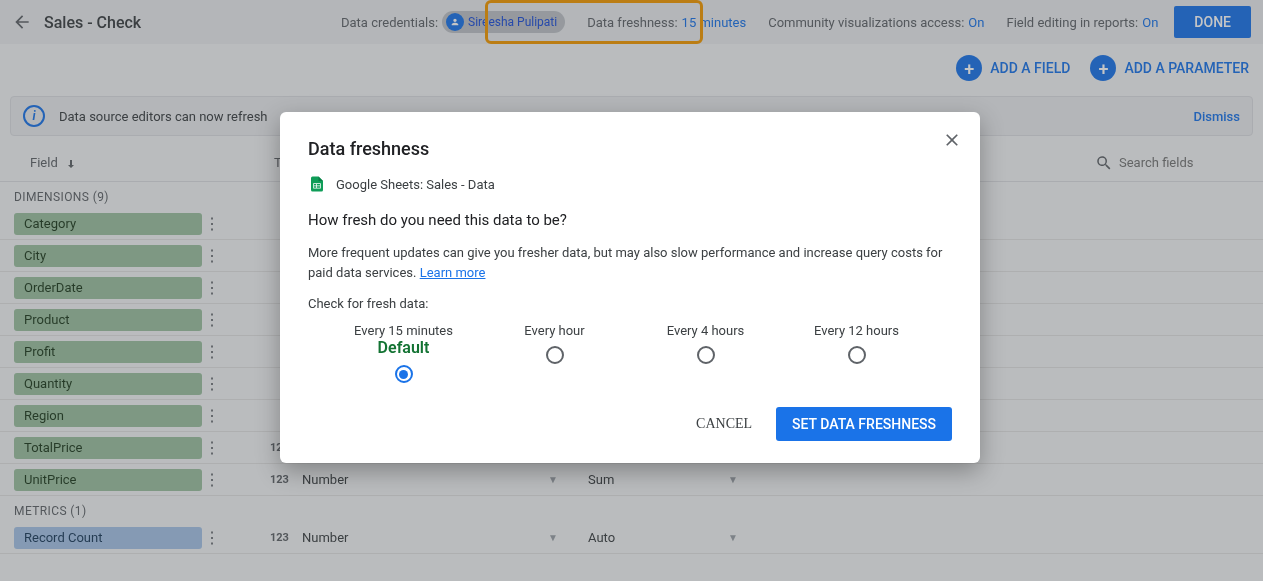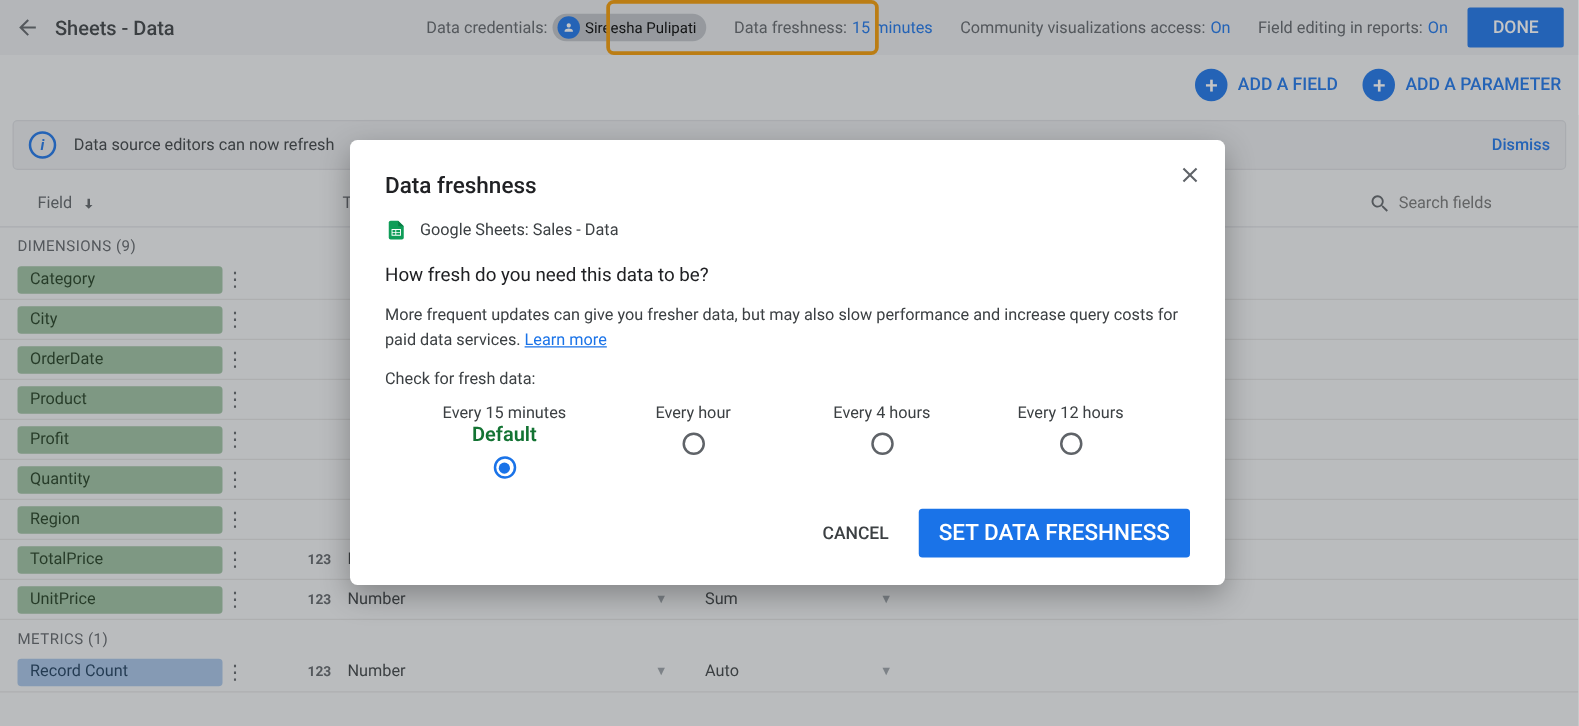--- a/index.html
+++ b/index.html
@@ -1,21 +1,21 @@
 <!DOCTYPE html>
 <html><head>
 <meta charset="utf-8">
 <style>
 * { box-sizing: border-box; margin: 0; padding: 0; font-family: Roboto, Arial, sans-serif; }
 body { width: 1263px; height: 581px; background: #f1f3f4; overflow: hidden; position: relative; color: #3c4043; font-size: 13px; }
 .top-bar { height: 44px; display: flex; align-items: center; padding: 0 12px; gap: 10px; background: #e8eaed; }
 .back-arrow { width: 20px; height: 20px; cursor: pointer; fill: #5f6368; }
 .title { font-size: 16px; color: #3c4043; font-weight: 500; margin-right: auto; margin-left: 2px; }
 .meta-item { font-size: 13px; color: #5f6368; display: flex; align-items: center; gap: 4px; padding: 0 6px; }
-.chip { display: inline-flex; align-items: center; background: #bdc1c6; border-radius: 11px; padding: 2px 8px 2px 4px; color: #000000; font-size: 12px; gap: 4px; }
+.chip { display: inline-flex; align-items: center; background: #bdc1c6; border-radius: 11px; padding: 2px 8px 2px 4px; color: #1d4ed8; font-size: 12px; gap: 4px; }
 .avatar { width: 18px; height: 18px; background: #1a73e8; color: #fff; border-radius: 50%; font-size: 10px; display: flex; align-items: center; justify-content: center; }
 .blue-link { color: #1a73e8; }
 .done-btn { background: #1a73e8; color: #fff; border: none; padding: 0 20px; height: 32px; font-weight: 500; font-size: 14px; cursor: pointer; border-radius: 2px; }
 .highlight-box { position: absolute; border: 3px solid #f29900; border-radius: 6px; top: 0; left: 485px; width: 218px; height: 44px; pointer-events: none; }
 .sub-bar { height: 48px; display: flex; align-items: center; padding: 0 14px; background: #f1f3f4; }
 .sub-left { display: flex; align-items: center; gap: 10px; }
 .sub-text { font-size: 14px; color: #5f6368; font-weight: 500; text-transform: uppercase; letter-spacing: .3px; }
 .vbar { color: #bdc1c6; }
 .spacer { flex: 1; }
 .circle-btn { display: flex; align-items: center; gap: 8px; color: #1a73e8; font-size: 14px; font-weight: 500; margin-left: 20px; cursor: pointer; }
@@ -24,21 +24,21 @@
 .info-icon { width: 22px; height: 22px; border: 2px solid #1a73e8; border-radius: 50%; color: #1a73e8; display: flex; align-items: center; justify-content: center; font-size: 12px; font-weight: 700; margin-right: 14px; font-style: italic;}
 .notice .spacer { flex: 1; }
 .dismiss { color: #1a73e8; font-weight: 500; cursor: pointer; }
 .table-header { display: flex; align-items: center; padding: 0 14px; height: 38px; border-bottom: 1px solid #dadce0; color: #5f6368; font-size: 13px; }
 .col-field { width: 260px; padding-left: 16px; }
 .col-type { width: 330px; }
 .col-search { margin-left: auto; display: flex; align-items: center; gap: 6px; }
 .col-search input { border: none; background: transparent; outline: none; width: 130px; font-size: 13px; }
 .section-header { font-size: 12px; color: #5f6368; padding: 8px 14px 4px 14px; letter-spacing: .4px; }
 .row { display: flex; align-items: center; height: 32px; border-bottom: 1px solid #e0e0e0; padding-left: 14px; }
-.field-chip { display: inline-flex; align-items: center; height: 22px; border-radius: 3px; padding: 0 10px; font-size: 13px; width: 164px; text-align: center; }
+.field-chip { display: inline-flex; align-items: center; height: 22px; border-radius: 3px; padding: 0 10px; font-size: 13px; width: 188px; text-align: center; }
 .dim { background: #9bbf9f; color: #1e3a1e; }
 .met { background: #a5c2e5; color: #1a3a5a; }
 .kebab { width: 20px; color: #5f6368; cursor: pointer; text-align: center; font-size: 16px; line-height: 1; }
 .type-icon { width: 28px; text-align: left; padding-right: 8px; color: #5f6368; font-weight: 700; font-size: 11px;}
 .type-text { width: 260px; padding-left: 4px; display: flex; align-items: center; justify-content: space-between; }
 .agg-text { width: 150px; display: flex; align-items: center; justify-content: space-between; }
 .caret { color: #9aa0a6; font-size: 10px; }
 .icon-svg { fill: #5f6368; }
 .overlay { position: absolute; inset: 0; background: rgba(60,64,67,.3); }
 .modal { position: absolute; left: 280px; top: 112px; width: 700px; background: #fff; border-radius: 6px; box-shadow: 0 8px 24px rgba(0,0,0,.3); padding: 26px 28px 22px 28px; }
@@ -50,32 +50,32 @@
 .modal-p { font-size: 13px; color: #3c4043; line-height: 1.5; margin-bottom: 14px; }
 .modal-p a { color: #1a73e8; text-decoration: underline; }
 .check-label { font-size: 13px; margin-bottom: 12px; }
 .radio-row { display: flex; justify-content: space-around; padding: 0 20px; }
 .radio-opt { text-align: center; font-size: 13px; color: #3c4043; width: 140px; }
 .radio-opt .default { color: #137333; font-weight: 600; font-size: 16px; }
 .radio-circle { width: 18px; height: 18px; border: 2px solid #5f6368; border-radius: 50%; margin: 8px auto 0 auto; display: flex; align-items: center; justify-content: center; cursor: pointer; }
 .radio-circle.selected { border-color: #1a73e8; }
 .radio-dot { width: 9px; height: 9px; background: #1a73e8; border-radius: 50%; }
 .modal-actions { display: flex; justify-content: flex-end; gap: 10px; margin-top: 24px; align-items: center; }
-.btn-text { background: none; border: none; font-size: 14px; font-weight: 500; color: #3c4043; padding: 8px 14px; cursor: pointer; }
-.btn-primary { background: #1a73e8; color: #fff; border: none; font-size: 18px; font-weight: 500; padding: 9px 16px; border-radius: 3px; cursor: pointer; }
+.btn-text { background: none; border: none; font-size: 14px; font-weight: 500; color: #3c4043; padding: 8px 14px; cursor: pointer; font-family: Liberation Serif, serif; }
+.btn-primary { background: #1a73e8; color: #fff; border: none; font-size: 14px; font-weight: 500; padding: 9px 16px; border-radius: 3px; cursor: pointer; }
 .sort-ic { display: inline-flex; vertical-align: middle; margin-left: 4px;}
 </style>
 </head>
 <body>
 
 <div class="top-bar">
   <svg class="back-arrow" viewBox="0 0 24 24">
       <path d="M20 11H7.8l5.6-5.6L12 4l-8 8 8 8 1.4-1.4L7.8 13H20z"></path>
     </svg>
-  <div class="title">Sheets - Data</div>
+  <div class="title">Sales - Check</div>
   <div class="meta-item">
     <span>Data credentials:</span>
     <span class="chip">
       <span class="avatar">
           <svg width="10" height="10" viewBox="0 0 24 24" fill="#fff">
             <path d="M12 12c2.2 0 4-1.8 4-4s-1.8-4-4-4-4 1.8-4 4 1.8 4 4 4zm0 2c-2.7 0-8 1.3-8 4v2h16v-2c0-2.7-5.3-4-8-4z"></path>
           </svg>
         </span>
       <span>Sireesha Pulipati</span>
     </span>

